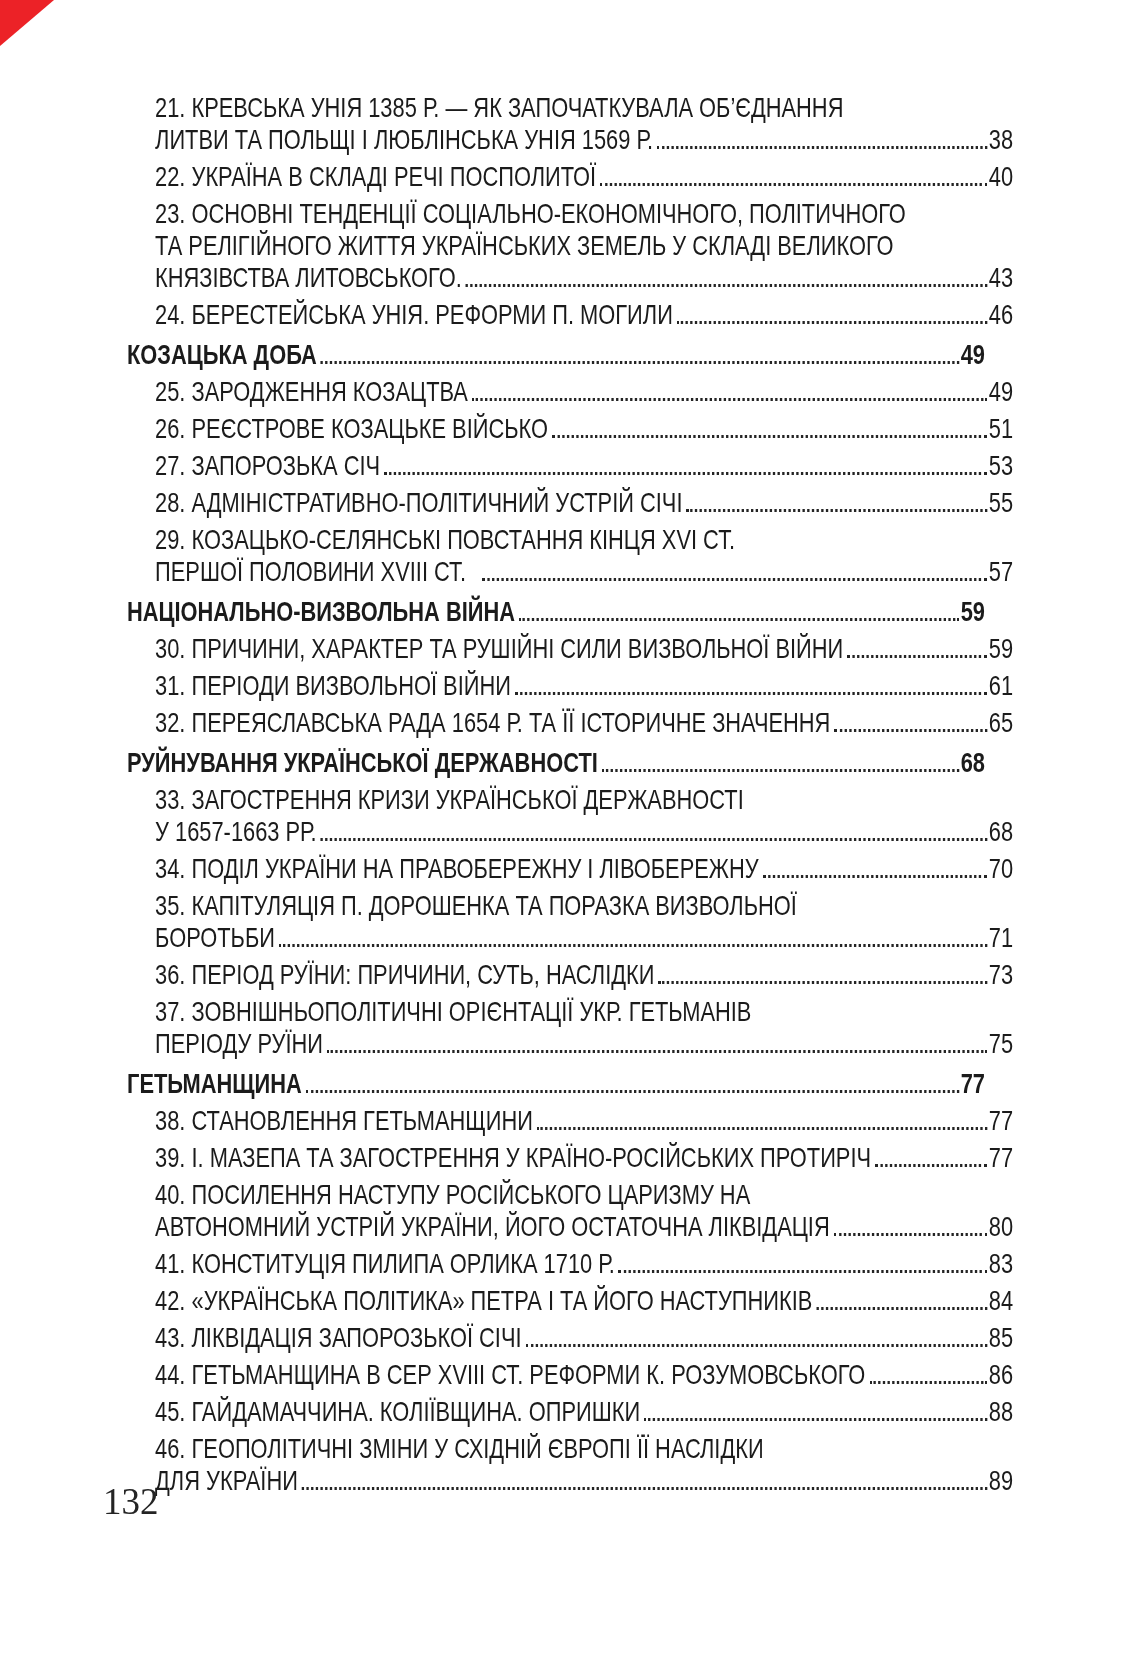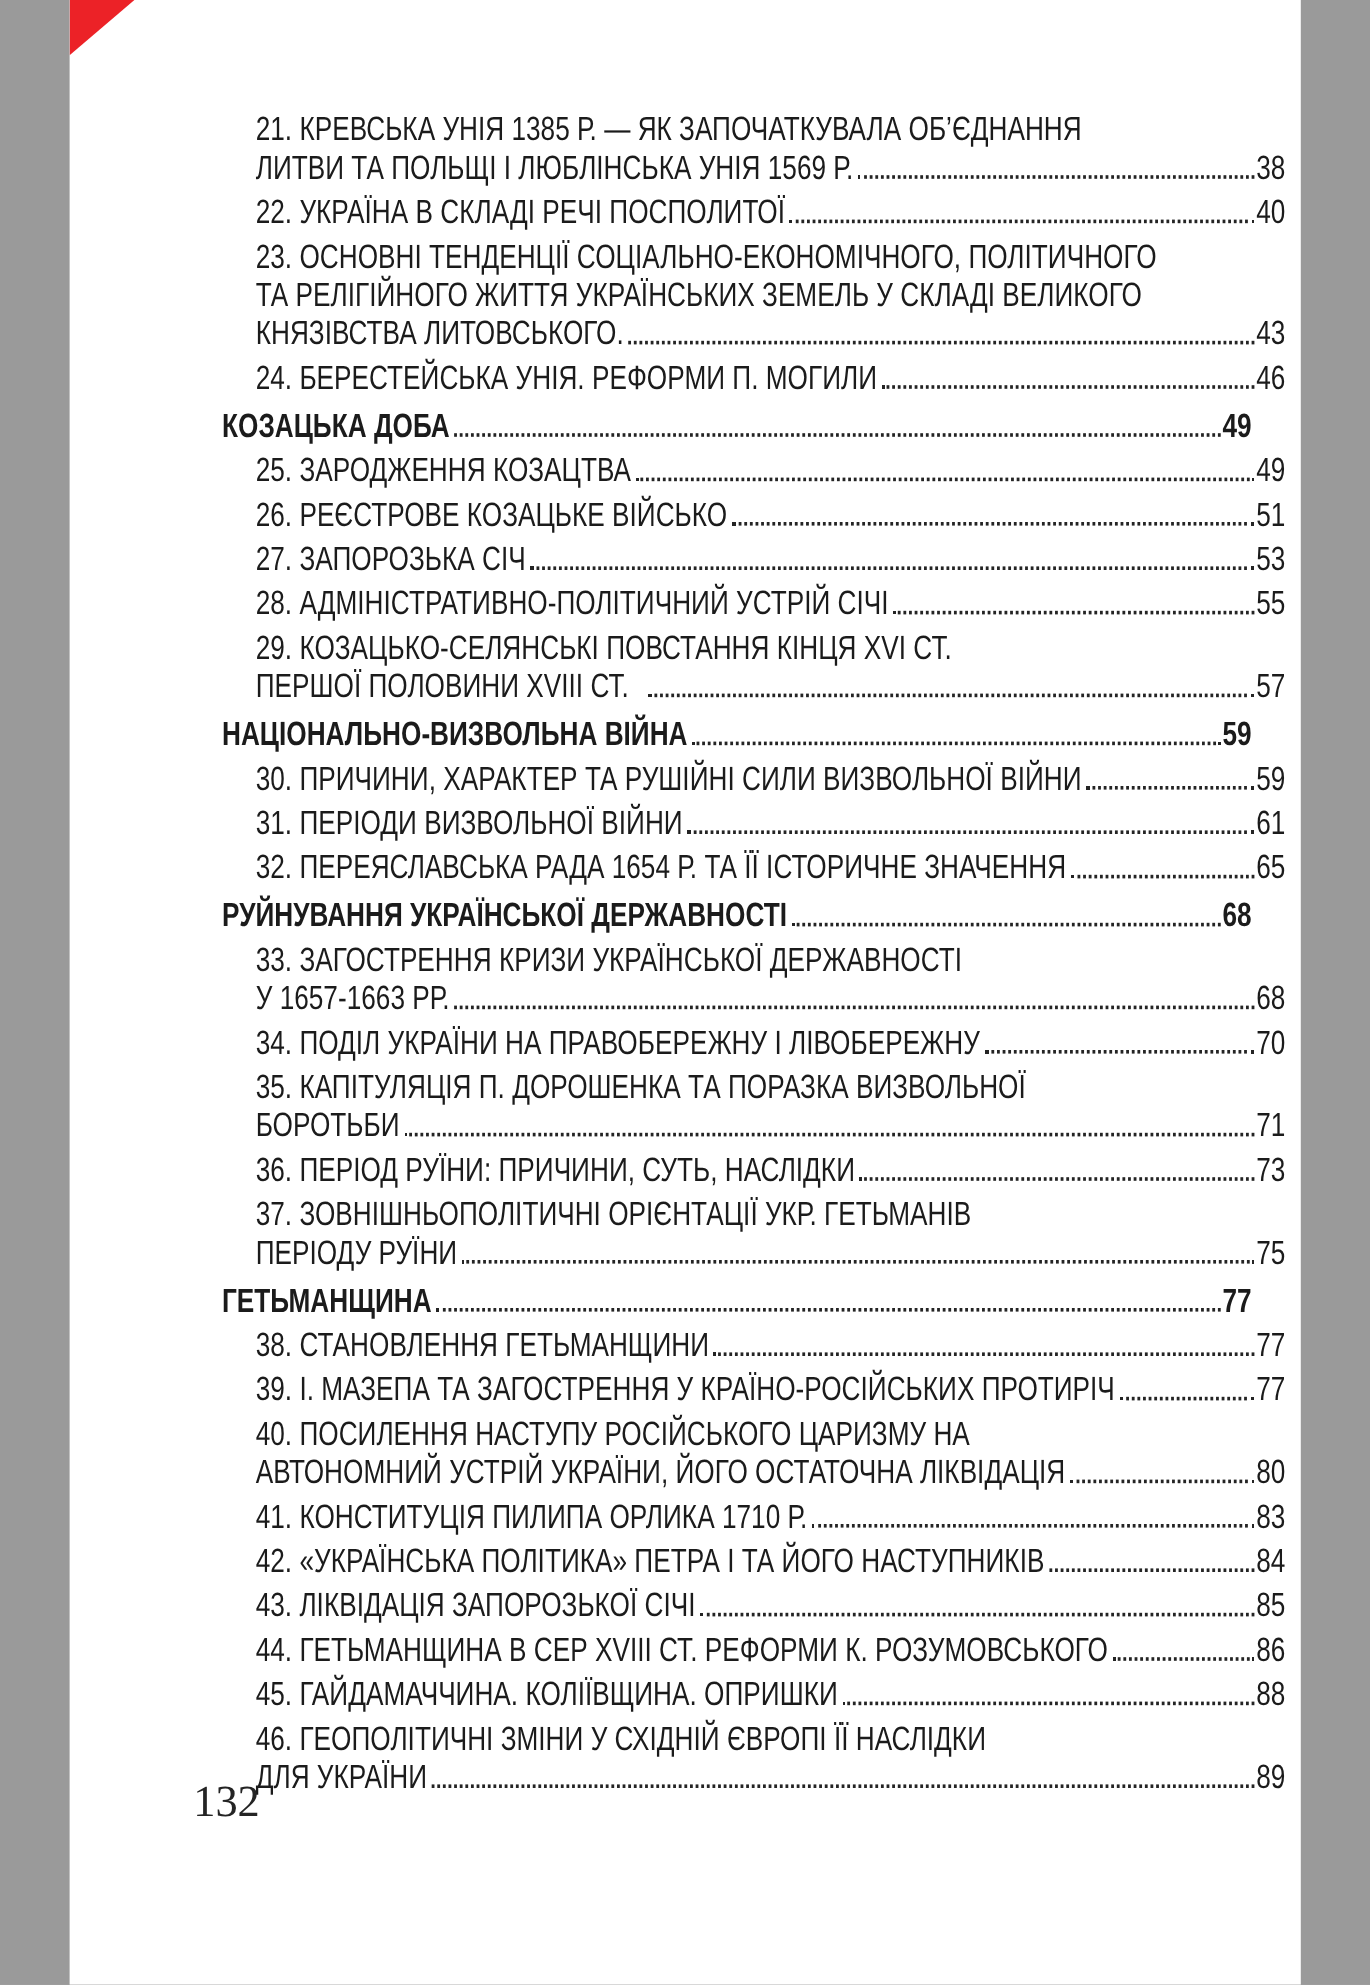--- a/index.html
+++ b/index.html
@@ -1,18 +1,18 @@
 <!DOCTYPE html>
 <html><head>
 <meta charset="utf-8">
 <style>
   html,body { margin:0; padding:0; background:#9a9a9a; }
   .page {
     position:relative;
-    width:1026px; height:1654px;
+    width:1142px; height:1654px;
     background:#ffffff;
     overflow:hidden;
     font-family:"Liberation Sans", sans-serif;
     margin:0 auto;
   }
   .corner {
     position:absolute; left:0; top:0;
     width:0; height:0;
     border-top:46px solid #ec2227;
     border-right:54px solid transparent;

